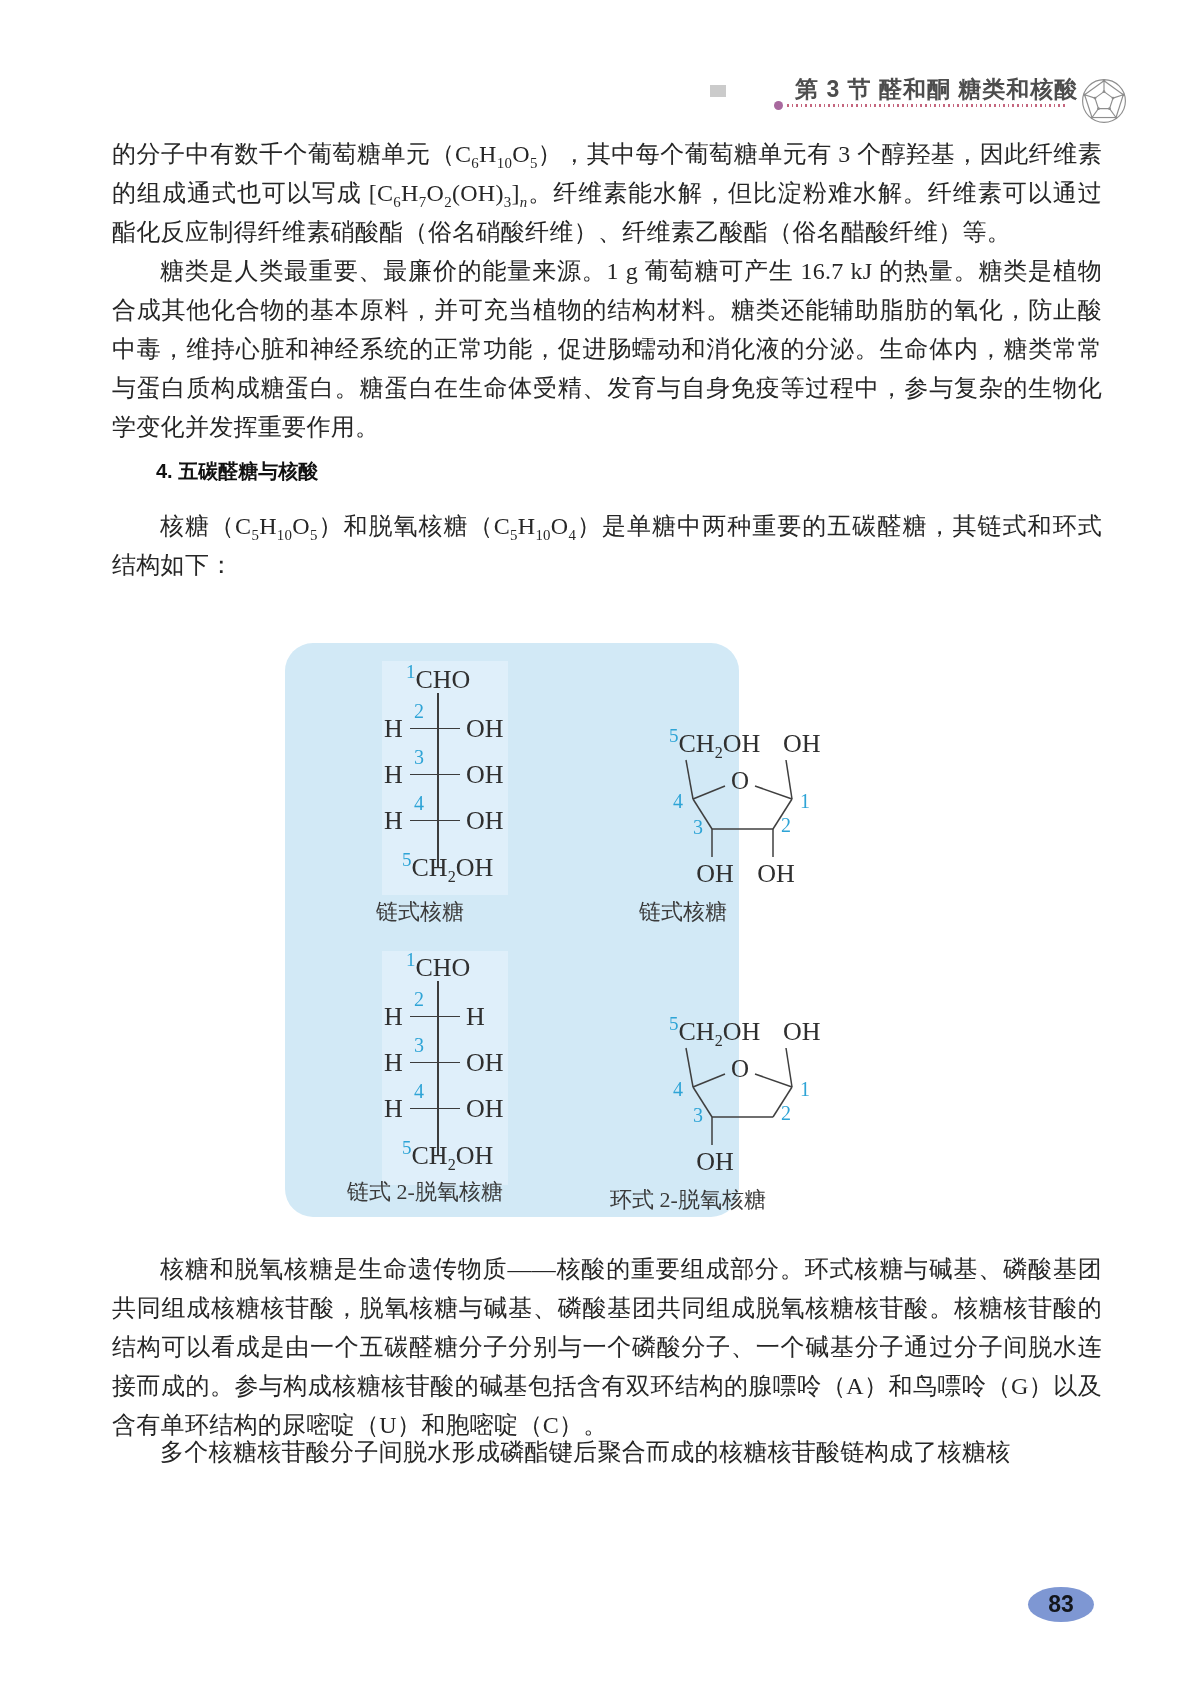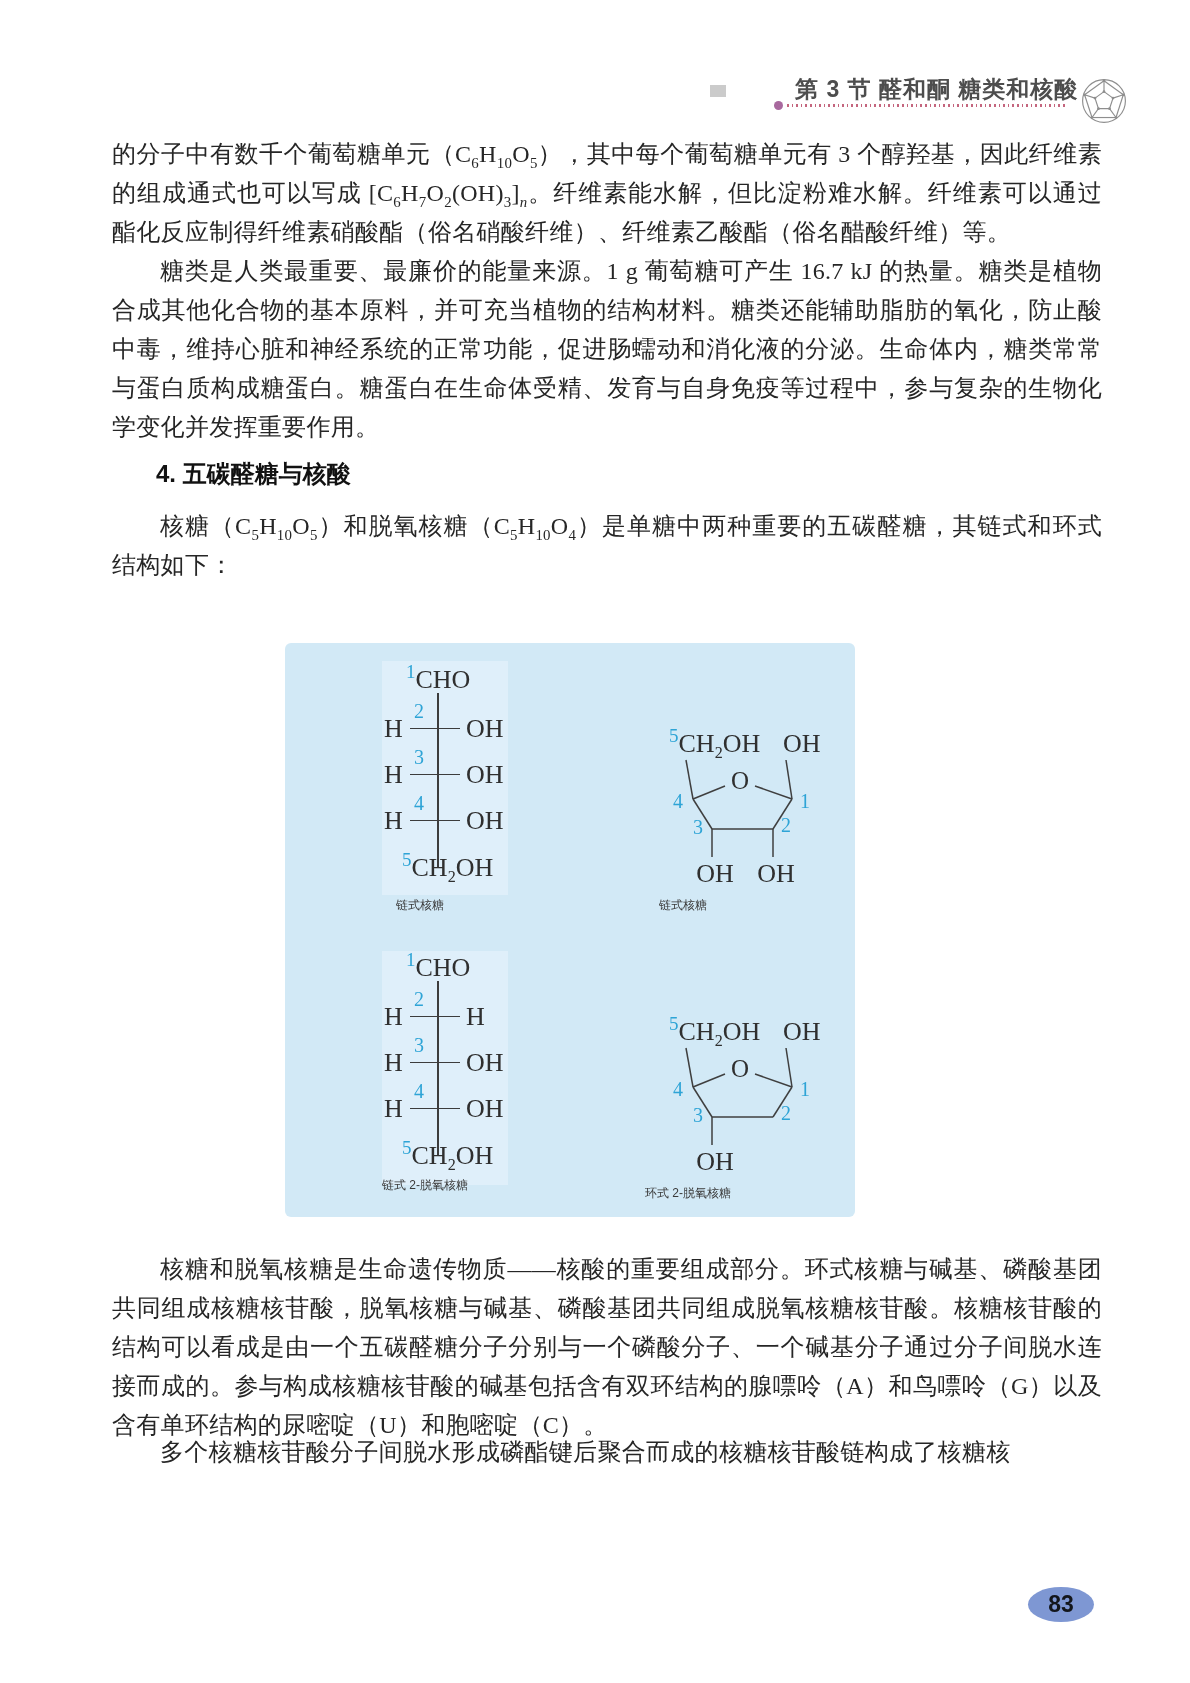--- a/index.html
+++ b/index.html
@@ -35,38 +35,38 @@
   .body-p{
     position:absolute;left:110px;width:990px;margin:2px;
     font-size:24px;line-height:39px;text-align:justify;letter-spacing:0.3px;
   }
   .indent{text-indent:2em;}
   .p1{top:133px;}
   .p2{top:250px;}
   .sec-heading{
     position:absolute;left:156px;top:458px;margin:0;
     font-family:"Liberation Sans","DejaVu Sans",sans-serif;
-    font-size:24px;font-weight:700;color:#111;
+    font-size:20px;font-weight:700;color:#111;
   }
   .p3{top:505px;}
   .p4{top:1248px;}
   .p5{top:1431px;}
 
   
   .diagram-box{
-    position:absolute;left:285px;top:643px;width:570px;height:574px;
-    background:#d2e9f6;border-radius:6px;
+    position:absolute;left:285px;top:643px;width:454px;height:574px;
+    background:#d2e9f6;border-radius:28px;
   }
   .strip{position:absolute;left:97px;width:126px;height:234px;background:#dfeffa;}
   .strip1{top:18px;} .strip2{top:308px;}
 
   .cap{
     position:absolute;transform:translateX(-50%);
-    font-family:Liberation Sans, sans-serif;
-    font-size:12px;color:#3a3a3a;white-space:nowrap;
+    font-family:Liberation Serif, serif;
+    font-size:22px;color:#3a3a3a;white-space:nowrap;
   }
   .cap1{left:135px;top:254px;} .cap2{left:398px;top:254px;}
   .cap3{left:140px;top:534px;} .cap4{left:403px;top:542px;}
 
   
   .fischer{position:absolute;width:190px;font-size:26px;color:#2f2f2f;}
   .fischer1{left:57px;top:22px;}
   .fischer2{left:57px;top:310px;}
   .f-vline{position:absolute;left:95px;top:28px;width:1.5px;height:174px;background:#3c3c3c;}
   .f-c1{position:absolute;left:64px;top:0;white-space:nowrap;}

